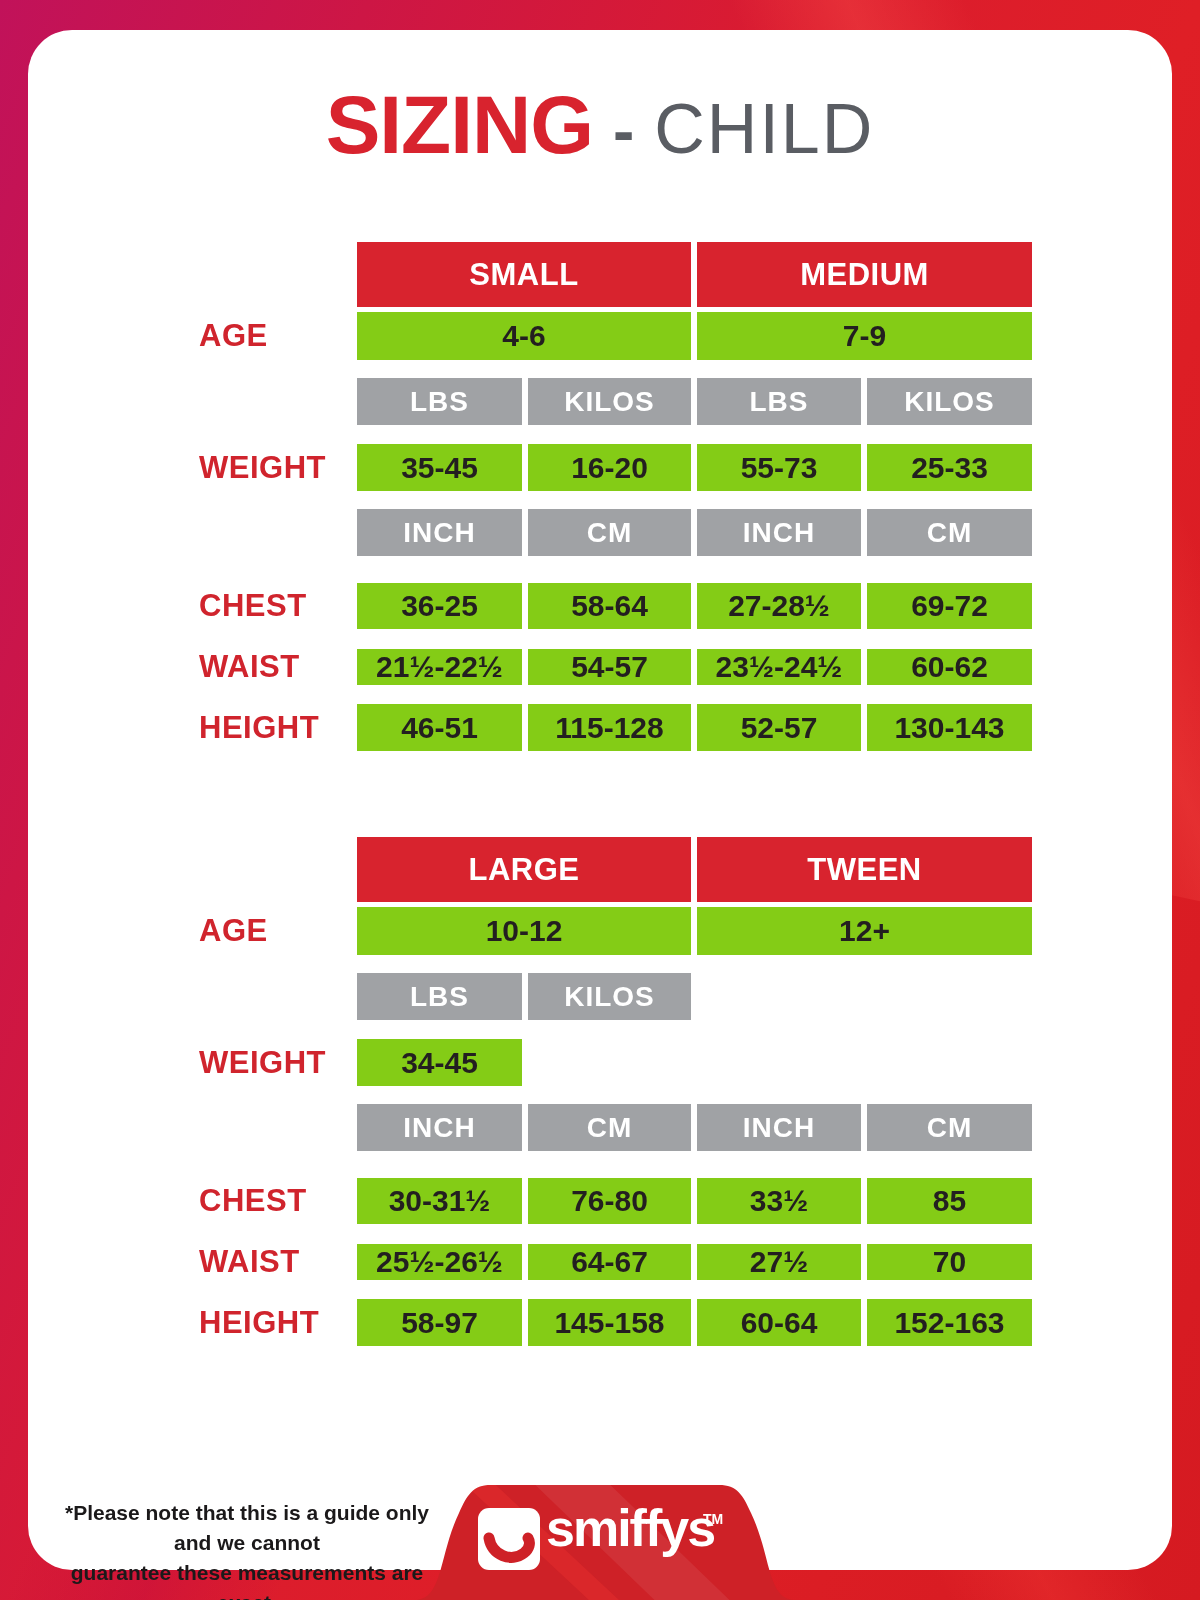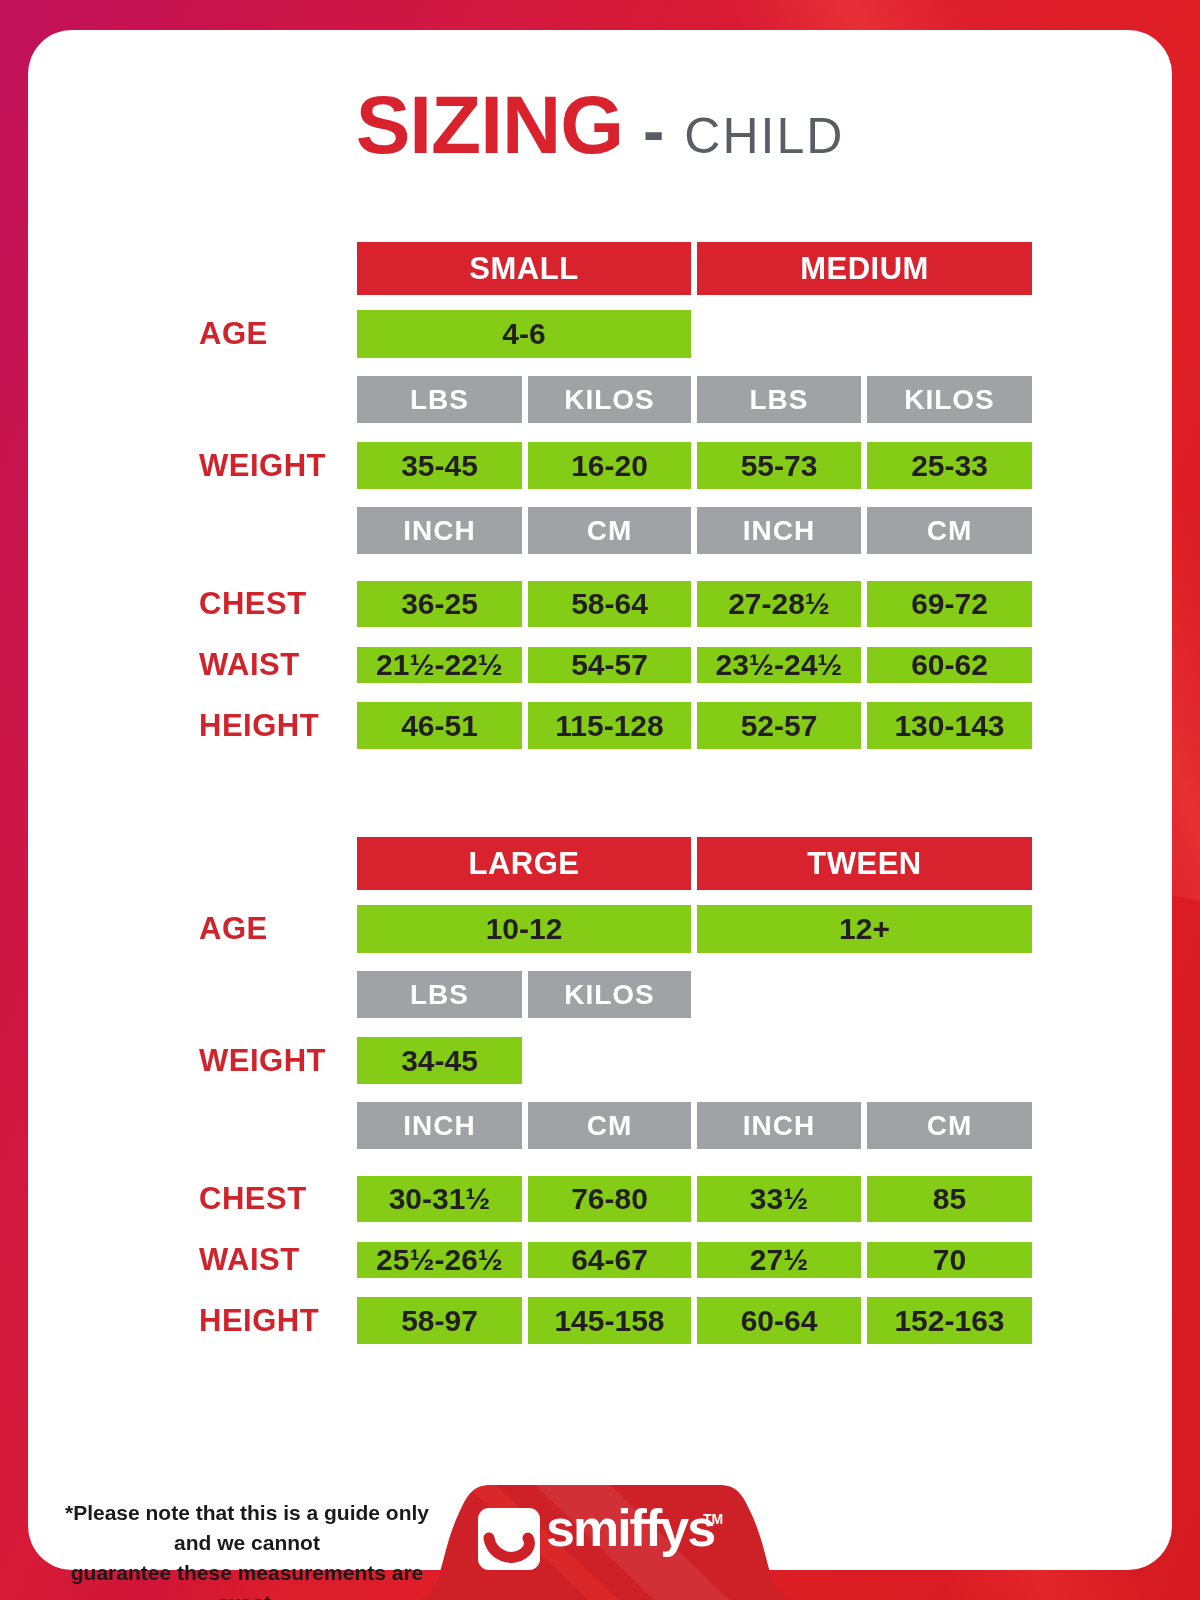--- a/index.html
+++ b/index.html
@@ -39,33 +39,33 @@
   }
 
   
   .title {
     position:absolute; left:0; top:48px; width:100%;
     display:flex; justify-content:center; align-items:baseline;
     white-space:nowrap;
   }
   .t-sizing { color:#d8232e; font-size:82px; font-weight:800; letter-spacing:-1px; }
   .t-sep    { color:#5a5d63; font-size:64px; font-weight:600; margin:0 20px; }
-  .t-child  { color:#5a5d63; font-size:50px; font-weight:400; letter-spacing:2px; }
+  .t-child  { color:#5a5d63; font-size:70px; font-weight:400; letter-spacing:2px; }
 
   
   .sizing-table { position:absolute; left:139px; }
   .tbl-1 { top:212px; }
   .tbl-2 { top:807px; }
 
   .trow {
     display:grid;
     grid-template-columns:184px 165px 163px 164px 165px;
     column-gap:6px;
   }
-  .r1 { height:53px; margin-bottom:15px; }
+  .r1 { height:65px; margin-bottom:5px; }
   .r2 { height:48px; margin-bottom:18px; }
   .r3 { height:47px; margin-bottom:19px; }
   .r4 { height:47px; margin-bottom:18px; }
   .r5 { height:47px; margin-bottom:27px; }
   .r6 { height:46px; margin-bottom:20px; }
   .r7 { height:36px; margin-bottom:19px; }
   .r8 { height:47px; margin-bottom:0; }
 
   .cell { display:flex; align-items:center; justify-content:center; font-weight:700; color:#231f20; }
   .span2 { grid-column:span 2; }
@@ -121,20 +121,21 @@
 
   <div class="sizing-table tbl-1">
     <div class="trow r1">
       <div></div>
       <div class="cell head-red span2">SMALL</div>
       <div class="cell head-red span2">MEDIUM</div>
     </div>
     <div class="trow r2">
       <div class="row-label">AGE</div>
       <div class="cell cell-gray span2">4-6</div>
+      <div class="cell cell-gray span2">7-9</div>
     </div>
     <div class="trow r3">
       <div></div>
       <div class="cell cell-unit">LBS</div>
       <div class="cell cell-unit">KILOS</div>
       <div class="cell cell-unit">LBS</div>
       <div class="cell cell-unit">KILOS</div>
     </div>
     <div class="trow r4">
       <div class="row-label">WEIGHT</div>

